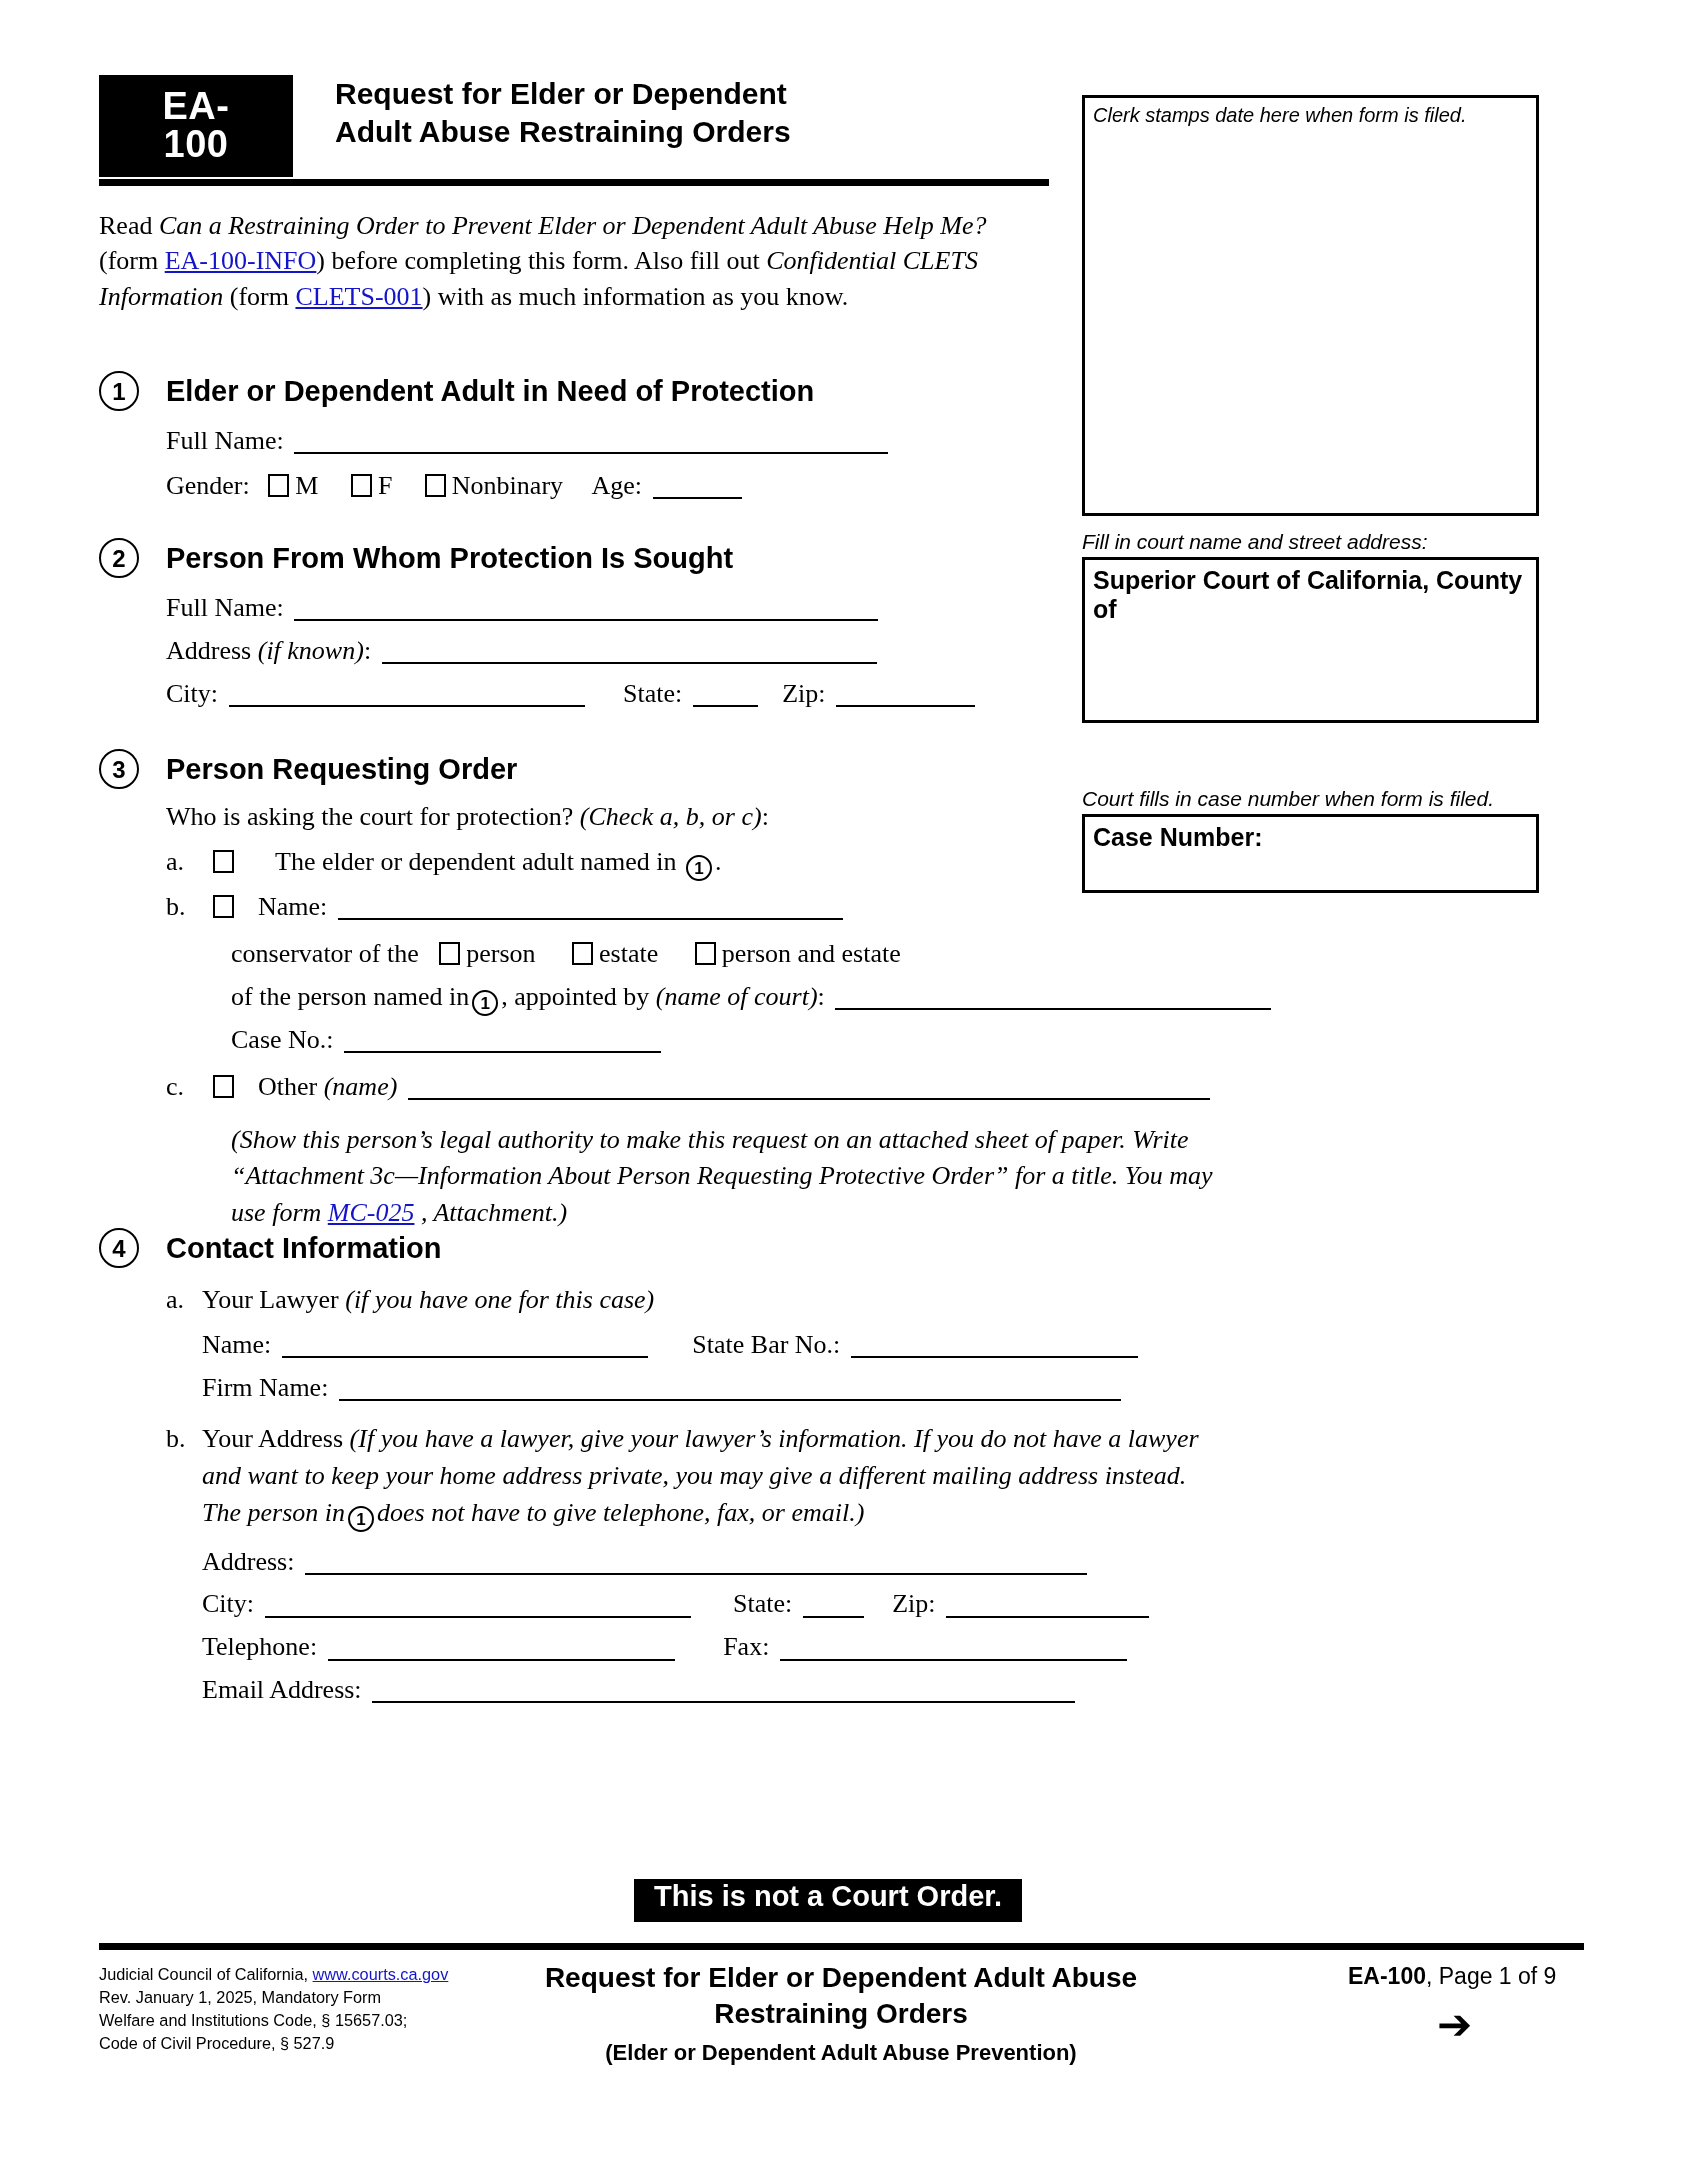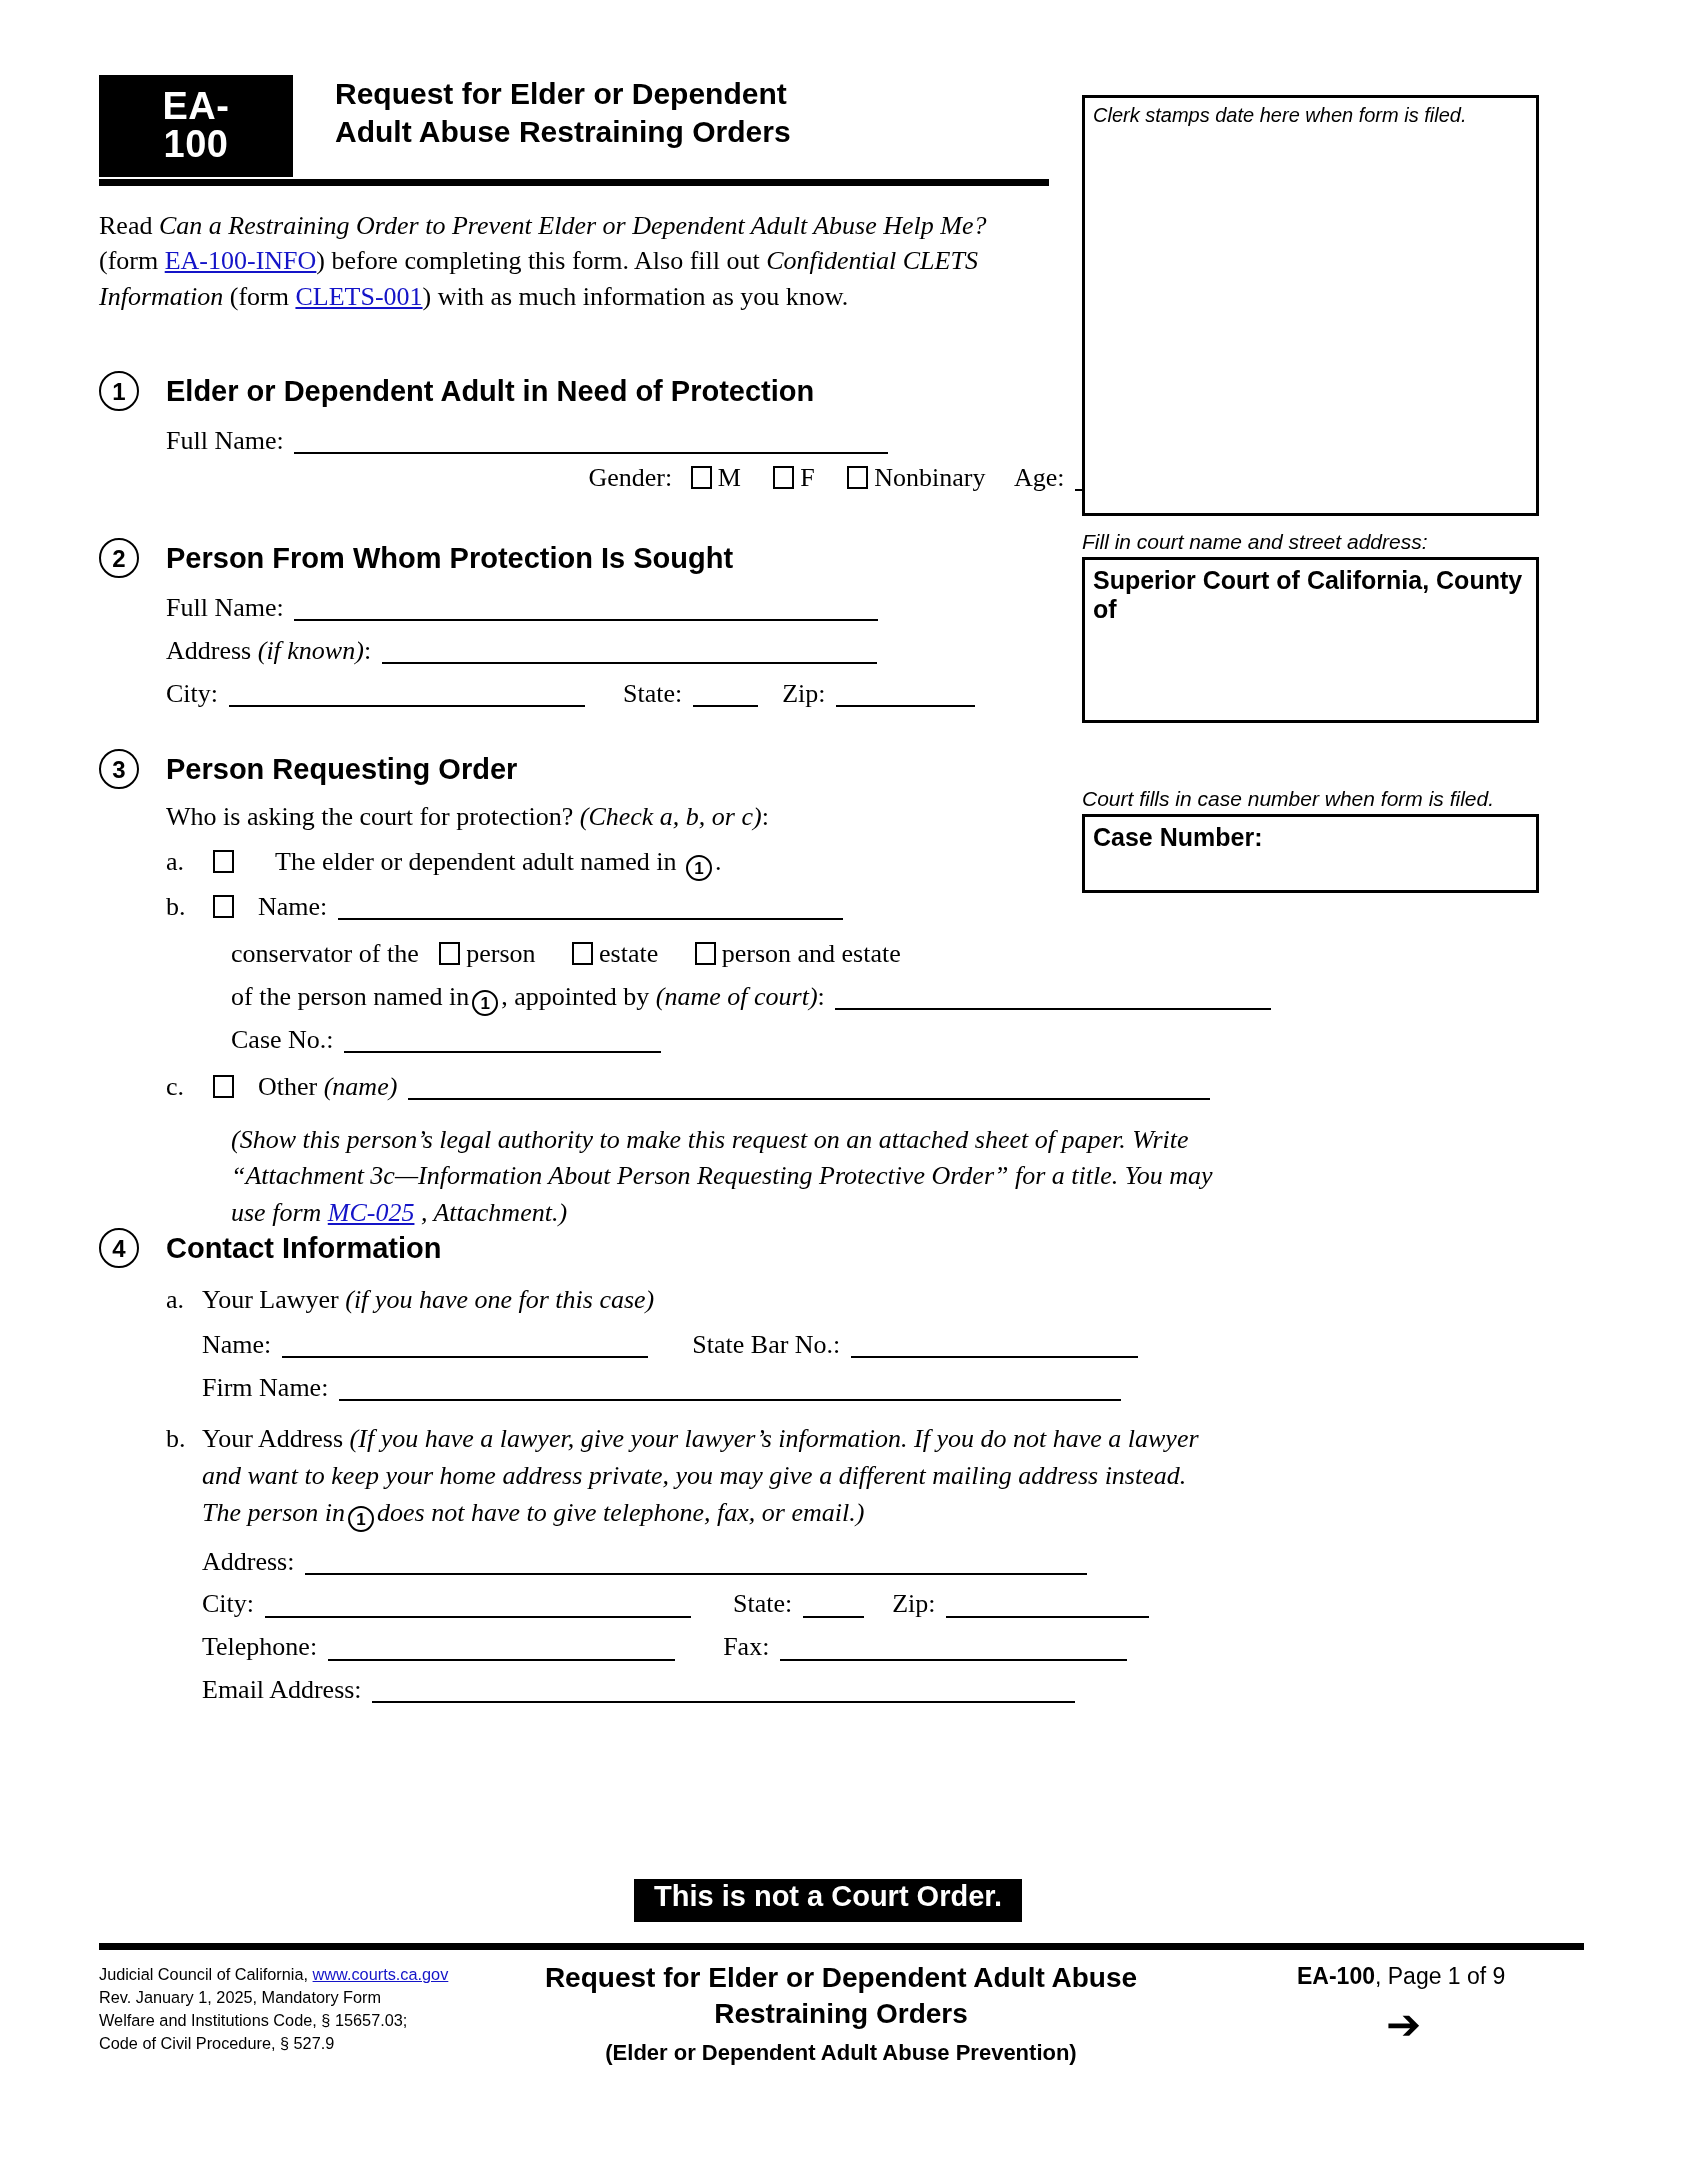--- a/index.html
+++ b/index.html
@@ -219,21 +219,21 @@
   .footer-center .l1 {
     font-size: 28px;
     line-height: 1.28;
   }
   .footer-center .l2 {
     font-size: 22px;
     margin-top: 8px;
   }
   .footer-right {
     position: absolute;
-    left: 1297px;
+    left: 1348px;
     top: 1963px;
     width: 297px;
     font-family: "Liberation Sans", sans-serif;
     font-size: 23px;
   }
   .footer-right .code { font-weight: bold; }
   .arrow {
     font-size: 42px;
     line-height: 1;
     margin-top: 14px;
@@ -258,21 +258,21 @@
 
   <div class="sec" style="top:371px;">
     <div class="num-circle">1</div>
     <div class="sec-title">Elder or Dependent Adult in Need of Protection</div>
 
     <div class="body-row" style="margin-top:12px;">
       <span>Full Name:</span>
       <span class="blank" style="width:594px;"></span>
     </div>
 
-    <div class="body-row" style="text-align:right;">
+    <div class="body-row" style="margin-top:8px;">
       <span>Gender:</span>
       <span class="cbx" style="margin-left:12px;"></span><span>M</span>
       <span class="cbx" style="margin-left:26px;"></span><span>F</span>
       <span class="cbx" style="margin-left:26px;"></span><span>Nonbinary</span>
       <span style="margin-left:22px;">Age:</span>
       <span class="blank" style="width:89px;"></span>
     </div>
   </div>
 
   <div class="sec" style="top:538px;">

